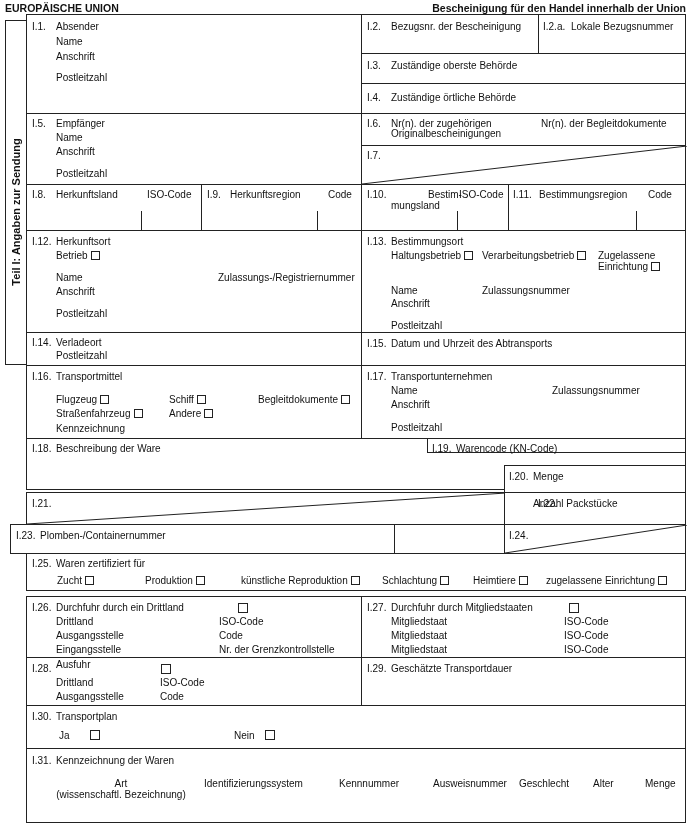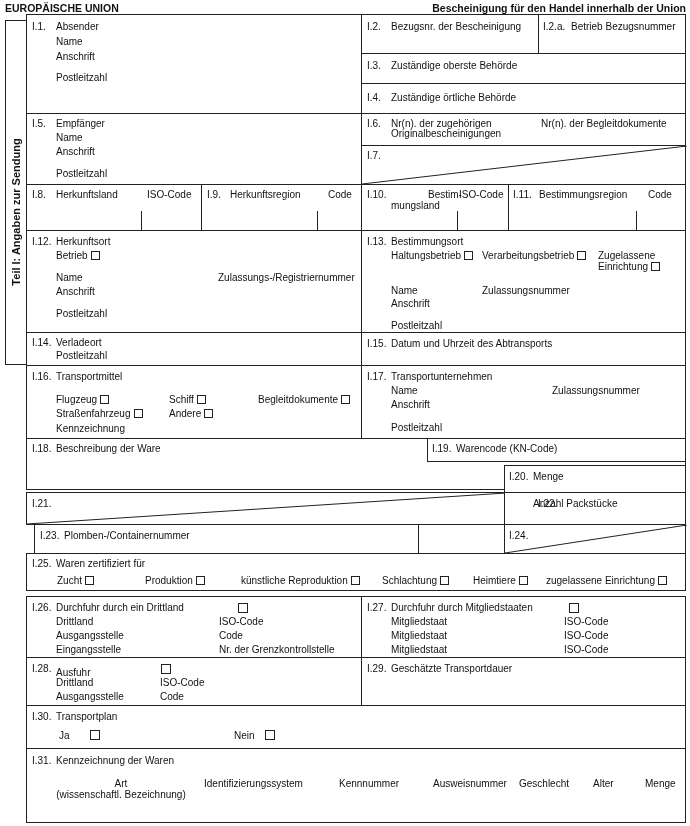--- a/index.html
+++ b/index.html
@@ -33,21 +33,21 @@
   <span class="t" style="left:29px;top:36px;">Anschrift</span>
   <span class="t" style="left:29px;top:57px;">Postleitzahl</span>
 </div>
 
 <div class="cell" style="left:361px;top:14px;width:178px;height:40px;">
   <span class="t" style="left:5px;top:6px;">I.2.</span>
   <span class="t" style="left:29px;top:6px;">Bezugsnr. der Bescheinigung</span>
 </div>
 <div class="cell" style="left:538px;top:14px;width:148px;height:40px;">
   <span class="t" style="left:4px;top:6px;">I.2.a.</span>
-  <span class="t" style="left:32px;top:6px;">Betrieb Bezugsnummer</span>
+  <span class="t" style="left:32px;top:6px;">Lokale Bezugsnummer</span>
 </div>
 
 <div class="cell" style="left:361px;top:53px;width:325px;height:31px;">
   <span class="t" style="left:5px;top:6px;">I.3.</span>
   <span class="t" style="left:29px;top:6px;">Zuständige oberste Behörde</span>
 </div>
 
 <div class="cell" style="left:361px;top:83px;width:325px;height:31px;">
   <span class="t" style="left:5px;top:8px;">I.4.</span>
   <span class="t" style="left:29px;top:8px;">Zuständige örtliche Behörde</span>
@@ -156,21 +156,21 @@
   <span class="t" style="left:190px;top:19px;">Zulassungsnummer</span>
   <span class="t" style="left:29px;top:33px;">Anschrift</span>
   <span class="t" style="left:29px;top:56px;">Postleitzahl</span>
 </div>
 
 <div class="cell" style="left:26px;top:438px;width:660px;height:52px;">
   <span class="t" style="left:5px;top:4px;">I.18.</span>
   <span class="t" style="left:29px;top:4px;">Beschreibung der Ware</span>
 </div>
 
-<div class="cell" style="left:427px;top:438px;width:259px;height:24px;">
+<div class="cell" style="left:427px;top:438px;width:259px;height:15px;">
   <span class="t" style="left:4px;top:4px;">I.19.</span>
   <span class="t" style="left:28px;top:4px;">Warencode (KN-Code)</span>
 </div>
 
 <div class="cell" style="left:504px;top:465px;width:182px;height:28px;">
   <span class="t" style="left:4px;top:5px;">I.20.</span>
   <span class="t" style="left:28px;top:5px;">Menge</span>
 </div>
 
 <div class="cell" style="left:26px;top:492px;width:479px;height:33px;">
@@ -178,21 +178,21 @@
   <svg class="diag" width="479" height="33">
       <line x1="0" y1="31" x2="479" y2="0" stroke="#222" stroke-width="1"></line>
     </svg>
 </div>
 
 <div class="cell" style="left:504px;top:492px;width:182px;height:33px;">
   <span class="t" style="left:4px;top:5px;margin-left:29px;">I.22.</span>
   <span class="t" style="left:28px;top:5px;">Anzahl Packstücke</span>
 </div>
 
-<div class="cell" style="left:34px;top:524px;width:385px;height:30px;padding-left:44px;">
+<div class="cell" style="left:10px;top:524px;width:385px;height:30px;padding-left:44px;">
   <span class="t" style="left:5px;top:5px;">I.23.</span>
   <span class="t" style="left:29px;top:5px;">Plomben-/Containernummer</span>
 </div>
 
 <div class="cell" style="left:504px;top:524px;width:182px;height:30px;">
   <span class="t" style="left:4px;top:5px;">I.24.</span>
   <svg class="diag" width="182" height="30">
       <line x1="0" y1="28" x2="182" y2="0" stroke="#222" stroke-width="1"></line>
     </svg>
 </div>
@@ -227,21 +227,21 @@
   <span class="t" style="left:29px;top:19px;">Mitgliedstaat</span>
   <span class="t" style="left:202px;top:19px;">ISO-Code</span>
   <span class="t" style="left:29px;top:33px;">Mitgliedstaat</span>
   <span class="t" style="left:202px;top:33px;">ISO-Code</span>
   <span class="t" style="left:29px;top:47px;">Mitgliedstaat</span>
   <span class="t" style="left:202px;top:47px;">ISO-Code</span>
 </div>
 
 <div class="cell" style="left:26px;top:657px;width:336px;height:49px;">
   <span class="t" style="left:5px;top:5px;">I.28.</span>
-  <span class="t" style="left:29px;top:9px;">Ausfuhr</span>
+  <span class="t" style="left:29px;top:1px;">Ausfuhr</span>
   <span class="cbonly" style="left:134px;top:6px;"></span>
   <span class="t" style="left:29px;top:19px;">Drittland</span>
   <span class="t" style="left:133px;top:19px;">ISO-Code</span>
   <span class="t" style="left:29px;top:33px;">Ausgangsstelle</span>
   <span class="t" style="left:133px;top:33px;">Code</span>
 </div>
 
 <div class="cell" style="left:361px;top:657px;width:325px;height:49px;">
   <span class="t" style="left:5px;top:5px;">I.29.</span>
   <span class="t" style="left:29px;top:5px;">Geschätzte Transportdauer</span>

